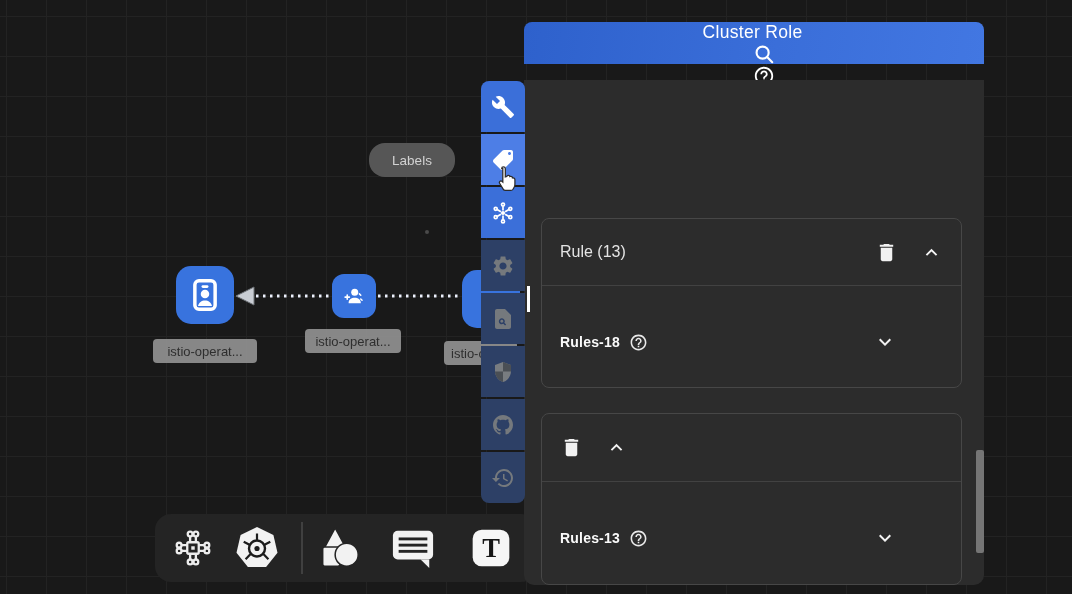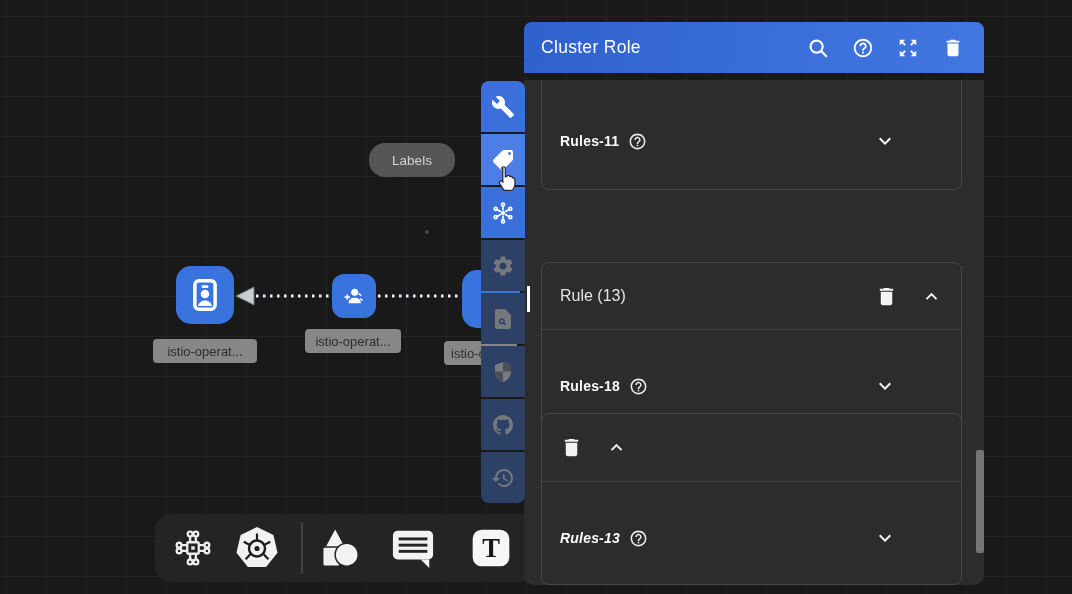--- a/index.html
+++ b/index.html
@@ -10,23 +10,23 @@
     background-image:
       linear-gradient(#232323 1px, transparent 1px),
       linear-gradient(90deg,#232323 1px, transparent 1px);
     background-size:40px 40px;
     background-position:6px 16px;
   }
   .abs{position:absolute;}
   
   .panel{left:524px;top:22px;width:460px;height:563px;z-index:10;}
   .panel-header{
-    left:0;top:0;width:100%;height:51px;border-radius:8px 8px 0 0;
+    left:0;top:0;width:100%;height:42px;border-radius:8px 8px 0 0;
     background:linear-gradient(100deg,#2e61cc 0%,#3a6ed9 55%,#4277e2 100%);
-    display:flex;align-items:center;box-sizing:border-box;padding:0 20px 0 17px;
+    display:flex;align-items:center;box-sizing:border-box;padding:0 20px 0 17px;flex-direction:column;
   }
   .panel-title{color:#ffffff;font-size:17.5px;letter-spacing:.3px;flex:1;}
   .hicon{width:22px;height:22px;color:#ffffff;margin-left:23px;cursor:pointer;}
   .hicon svg{width:100%;height:100%;display:block;}
   .panel-body{
     left:0;top:58px;width:100%;height:505px;background:#2c2c2c;
     border-radius:0 0 10px 10px;overflow:hidden;
   }
   .card{
     position:absolute;left:17px;width:421px;box-sizing:border-box;
@@ -279,37 +279,22 @@
     </span>
     <span class="hicon">
       <svg viewBox="0 0 24 24" fill="currentColor">
           <path d="M6 19c0 1.1.9 2 2 2h8c1.1 0 2-.9 2-2V7H6v12zM19 4h-3.5l-1-1h-5l-1 1H5v2h14V4z"></path>
         </svg>
     </span>
   </div>
 
   <div class="abs panel-body">
 
-    <div class="card cut-top" style="top:-2px;height:112px;">
-      <div class="rules-row" style="top:38px;height:50px;">
-        <span class="rules-label">Rules-11</span>
-        <span class="help-small">
-          <svg viewBox="0 0 24 24" fill="currentColor">
-              <path d="M11 18h2v-2h-2v2zm1-16C6.48 2 2 6.48 2 12s4.48 10 10 10 10-4.48 10-10S17.52 2 12 2zm0 18c-4.41 0-8-3.59-8-8s3.59-8 8-8 8 3.59 8 8-3.59 8-8 8zm0-14c-2.21 0-4 1.79-4 4h2c0-1.1.9-2 2-2s2 .9 2 2c0 2-3 1.75-3 5h2c0-2.25 3-2.5 3-5 0-2.21-1.79-4-4-4z"></path>
-            </svg>
-        </span>
-        <span class="chev-slot" style="left:331px;top:13px;">
-          <svg viewBox="0 0 24 24" fill="currentColor">
-              <path d="M16.59 8.59L12 13.17 7.41 8.59 6 10l6 6 6-6z"></path>
-            </svg>
-        </span>
-      </div>
-    </div>
-
-    <div class="card" style="top:138px;height:170px;margin-top:44px;">
+
+    <div class="card" style="top:138px;height:170px;">
       <div class="rule-header">
         <span class="rule-title">Rule (13)</span>
         <span class="row-icon" style="margin-right:22px;">
           <svg viewBox="0 0 24 24" fill="currentColor">
               <path d="M6 19c0 1.1.9 2 2 2h8c1.1 0 2-.9 2-2V7H6v12zM19 4h-3.5l-1-1h-5l-1 1H5v2h14V4z"></path>
             </svg>
         </span>
         <span class="row-icon">
           <svg viewBox="0 0 24 24" fill="currentColor">
               <path d="M12 8l-6 6 1.41 1.41L12 10.83l4.59 4.58L18 14l-6-6z"></path>
@@ -339,21 +324,21 @@
               <path d="M6 19c0 1.1.9 2 2 2h8c1.1 0 2-.9 2-2V7H6v12zM19 4h-3.5l-1-1h-5l-1 1H5v2h14V4z"></path>
             </svg>
         </span>
         <span class="row-icon">
           <svg viewBox="0 0 24 24" fill="currentColor">
               <path d="M12 8l-6 6 1.41 1.41L12 10.83l4.59 4.58L18 14l-6-6z"></path>
             </svg>
         </span>
       </div>
       <div class="divider" style="top:67px;"></div>
-      <div class="rules-row" style="top:99px;height:50px;font-style:italic;">
+      <div class="rules-row" style="top:99px;height:50px;">
         <span class="rules-label">Rules-13</span>
         <span class="help-small">
           <svg viewBox="0 0 24 24" fill="currentColor">
               <path d="M11 18h2v-2h-2v2zm1-16C6.48 2 2 6.48 2 12s4.48 10 10 10 10-4.48 10-10S17.52 2 12 2zm0 18c-4.41 0-8-3.59-8-8s3.59-8 8-8 8 3.59 8 8-3.59 8-8 8zm0-14c-2.21 0-4 1.79-4 4h2c0-1.1.9-2 2-2s2 .9 2 2c0 2-3 1.75-3 5h2c0-2.25 3-2.5 3-5 0-2.21-1.79-4-4-4z"></path>
             </svg>
         </span>
         <span class="chev-slot" style="left:331px;top:13px;">
           <svg viewBox="0 0 24 24" fill="currentColor">
               <path d="M16.59 8.59L12 13.17 7.41 8.59 6 10l6 6 6-6z"></path>
             </svg>

